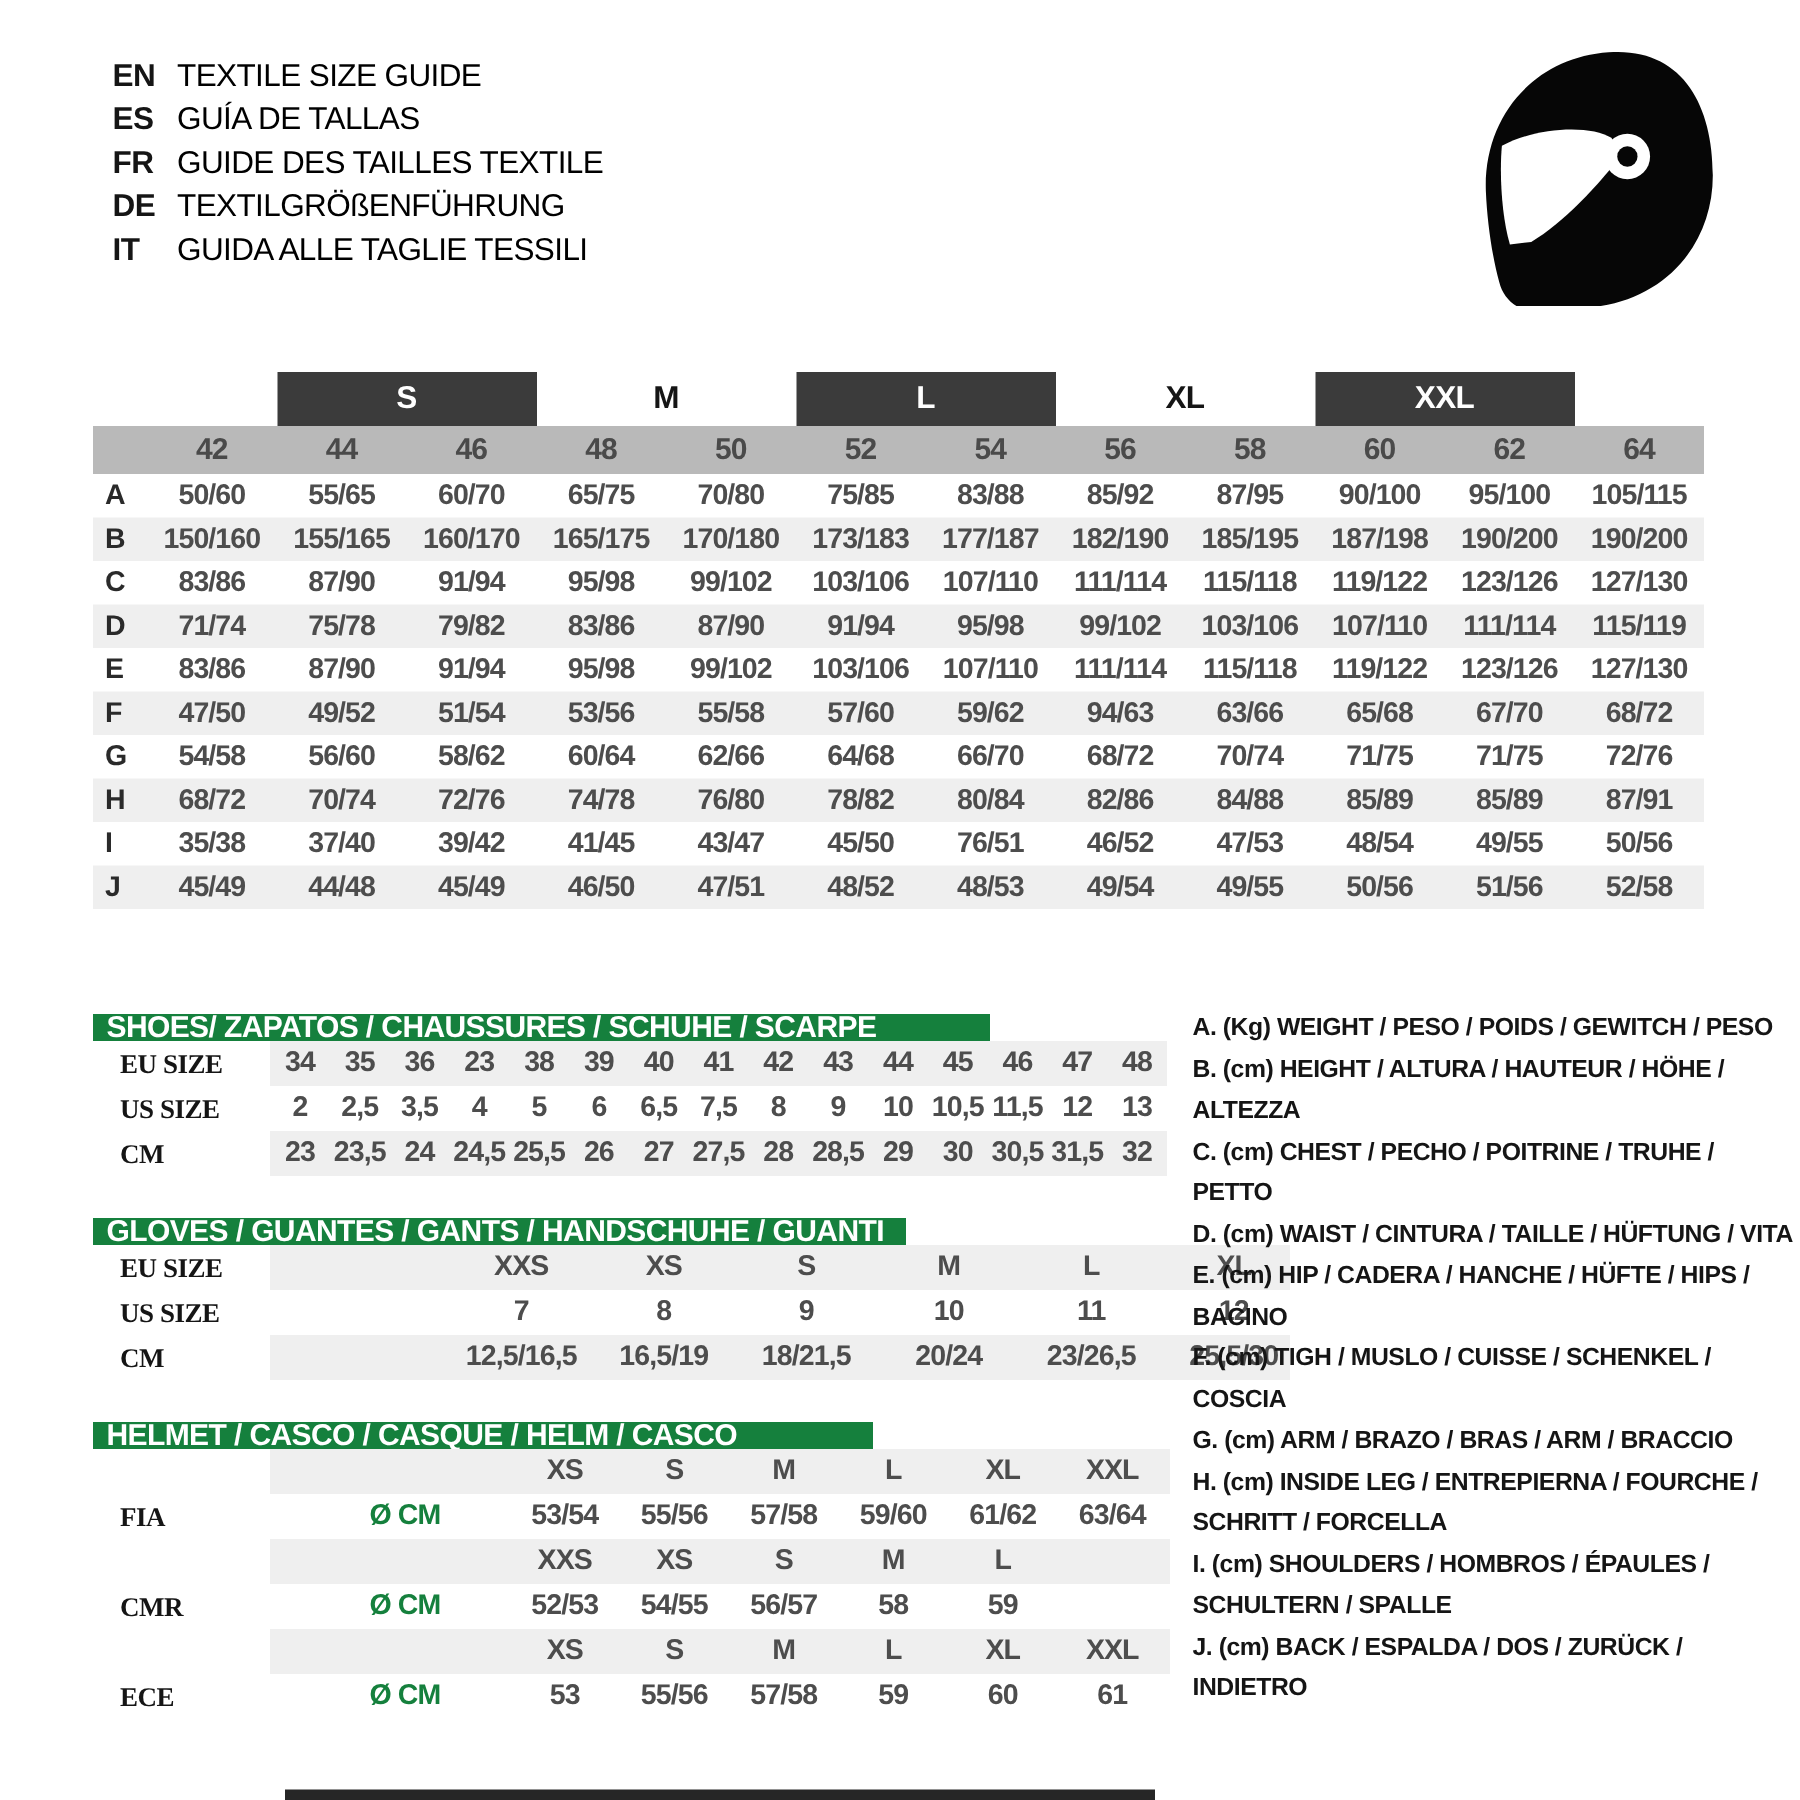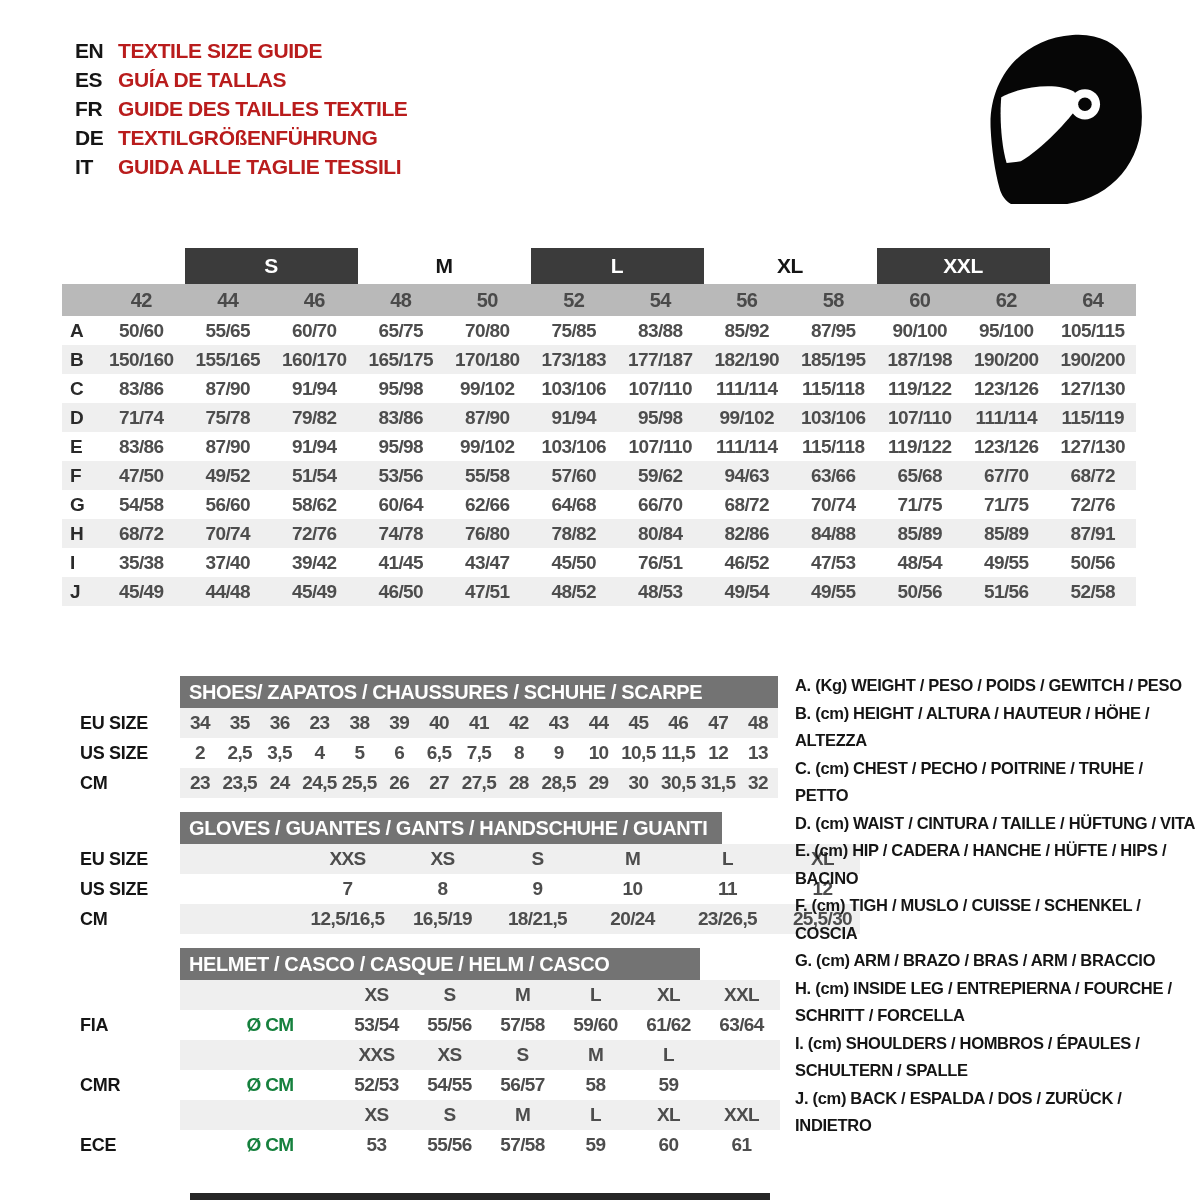--- a/index.html
+++ b/index.html
@@ -9,21 +9,21 @@
     font-family:"Liberation Sans", sans-serif;
     position:relative;
     overflow:hidden;
     color:#111;
   }
 
   
   .languages { position:absolute; left:75px; top:36px; }
   .lang-row { display:flex; height:29px; align-items:center; }
   .lang-code { width:43px; font-weight:700; font-size:21px; letter-spacing:-0.4px; color:#151515; }
-  .lang-label { font-weight:700; font-size:21px; letter-spacing:-0.4px; color:#b91c1c; white-space:nowrap; }
+  .lang-label { font-weight:400; font-size:21px; letter-spacing:-0.4px; color:#000000; white-space:nowrap; }
   .helmet-logo { position:absolute; left:970px; top:26px; width:180px; height:178px; }
 
   
   .main-table { position:absolute; left:62px; top:248px; width:1074px; }
   .grid13 { display:grid; grid-template-columns:36px repeat(12, 1fr); }
   .group-row { height:36px; }
   .group { display:flex; align-items:center; justify-content:center;
            font-weight:700; font-size:21px; letter-spacing:-0.4px; color:#151515; }
   .group.dark { background:#3b3b3b; color:#ffffff; }
   .numeric-size-row { background:#b9b9b9; height:32px; }
@@ -33,29 +33,29 @@
           font-weight:700; font-size:19px; letter-spacing:-0.6px; color:#4d4d4d; white-space:nowrap; }
   .num { color:#4a4a4a; font-size:20px; }
   .rlabel { display:flex; align-items:center; padding-left:8px;
             font-weight:700; font-size:19px; color:#2a2a2a; }
 
   
   .section { position:absolute; left:62px; }
   .sec-shoes  { top:676px; }
   .sec-gloves { top:812px; }
   .sec-helmet { top:948px; }
-  .bar { height:32px; background:#737373; color:#ffffff; font-weight:700; font-size:20px;
+  .bar { height:18px; background:#15803d; color:#ffffff; font-weight:700; font-size:20px;
          letter-spacing:-0.4px; display:flex; align-items:center; padding-left:9px;
-         margin-left:118px; white-space:nowrap; }
+         white-space:nowrap; }
   .bar-shoes  { width:598px; }
   .bar-gloves { width:542px; }
   .bar-helmet { width:520px; }
   .srow { display:flex; height:30px; }
   .side-label { width:118px; display:flex; align-items:center; padding-left:18px;
-                font-weight:700; font-size:18px; letter-spacing:-0.3px; color:#151515; }
+                font-weight:700; font-size:18px; letter-spacing:-0.3px; color:#151515;font-family:Liberation Serif, serif; }
   .strip { display:grid; height:100%; background:transparent; }
   .strip.stripe { background:#efefef; }
   .shoes-grid  { width:598px; grid-template-columns:repeat(15, 1fr); }
   .gloves-grid { width:680px; grid-template-columns:repeat(6, 95px); padding-left:120px; }
   .helmet-grid { width:600px; grid-template-columns:140px repeat(6, 73px); padding-left:20px; }
   .unit { color:#15803d; }
 
   
   .legend { position:absolute; left:795px; top:672px; width:404px; }
   .legend-item { font-weight:700; font-size:16.5px; line-height:27.5px;

